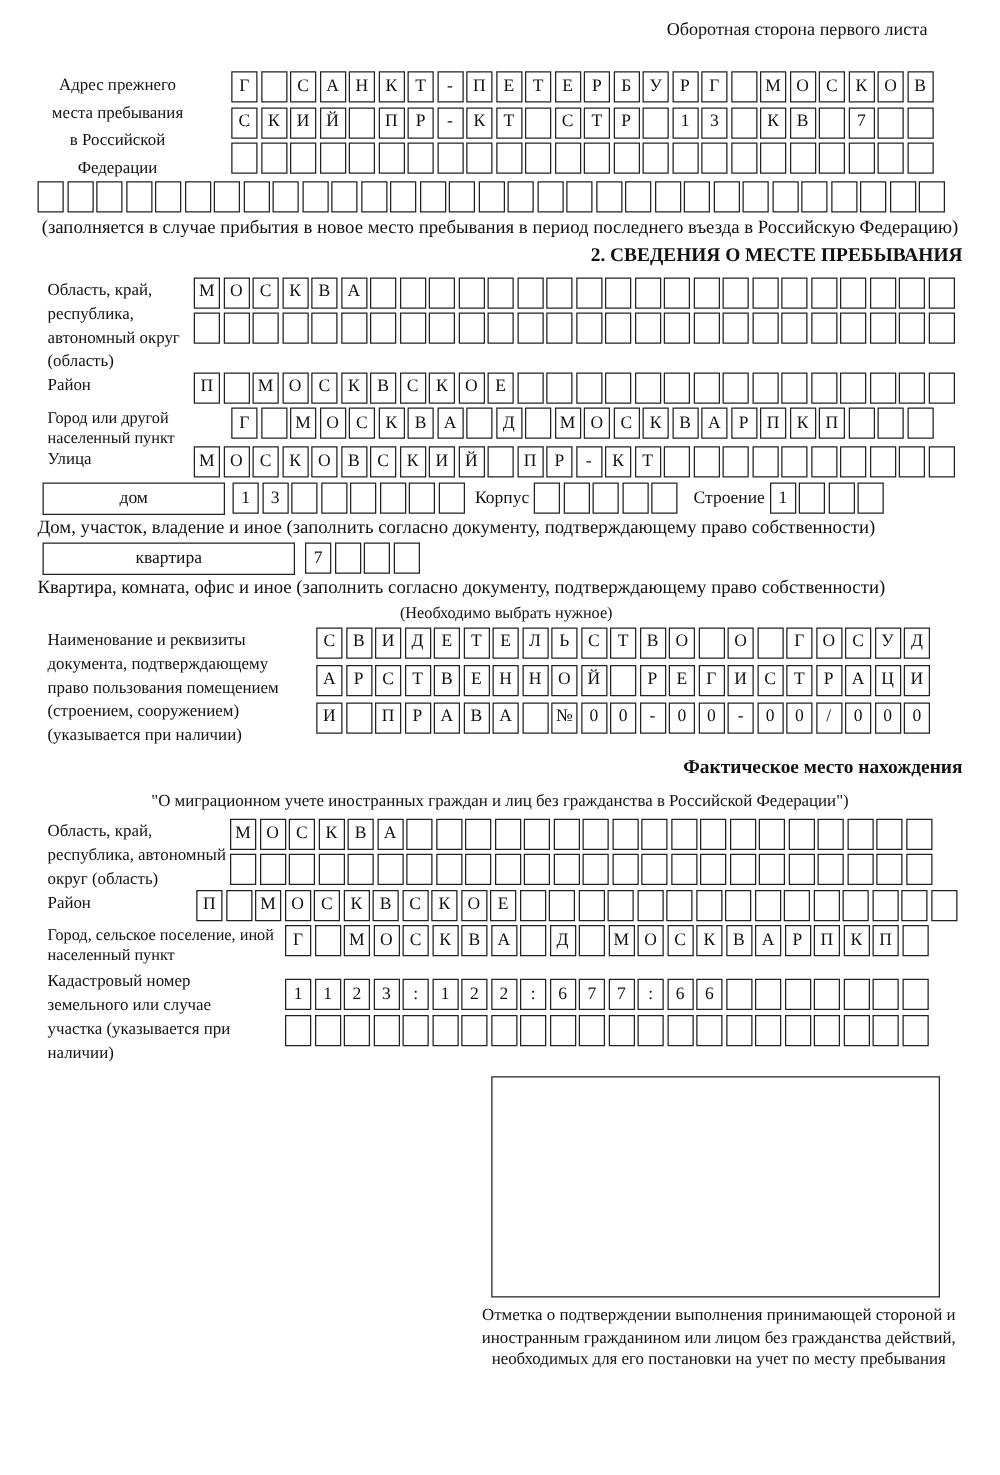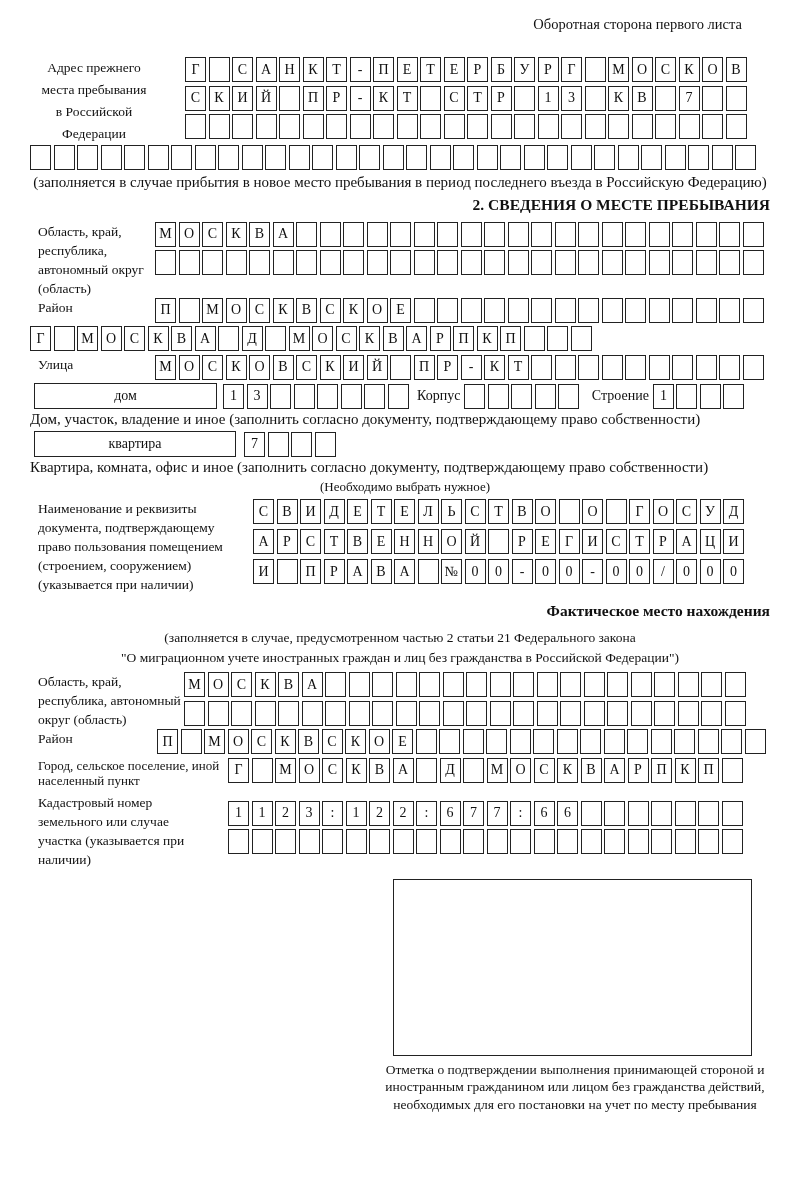--- a/index.html
+++ b/index.html
@@ -266,20 +266,23 @@
         <span class="cell"></span>
         <span class="cell"></span>
         <span class="cell"></span>
         <span class="cell"></span>
         <span class="cell"></span>
         <span class="cell"></span>
       </div>
   </div>
 
   <div class="frow">
+    <div class="lcol c-city">
+      <div class="label w150" style="font-size:13px;line-height:15.5px;">Город или другой населенный пункт</div>
+    </div>
     <div class="cells">
         <span class="cell">Г</span>
         <span class="cell"></span>
         <span class="cell">М</span>
         <span class="cell">О</span>
         <span class="cell">С</span>
         <span class="cell">К</span>
         <span class="cell">В</span>
         <span class="cell">А</span>
         <span class="cell"></span>
@@ -329,21 +332,21 @@
         <span class="cell"></span>
         <span class="cell"></span>
         <span class="cell"></span>
         <span class="cell"></span>
         <span class="cell"></span>
         <span class="cell"></span>
       </div>
   </div>
 
   <div class="house-row">
-    <span class="bigbox" style="width:183px;">дом</span>
+    <span class="bigbox" style="width:146px;">дом</span>
     <span style="width:6px;flex:0 0 auto;"></span>
     <span class="cells" style="margin-bottom:0;">
         <span class="cell">1</span>
         <span class="cell">3</span>
         <span class="cell"></span>
         <span class="cell"></span>
         <span class="cell"></span>
         <span class="cell"></span>
         <span class="cell"></span>
         <span class="cell"></span>
@@ -451,21 +454,20 @@
           <span class="cell">0</span>
           <span class="cell">/</span>
           <span class="cell">0</span>
           <span class="cell">0</span>
           <span class="cell">0</span>
         </div>
     </div>
   </div>
 
   <div class="sec-title mt8">Фактическое место нахождения</div>
-  <div class="fact-cap">(заполняется в случае, предусмотренном частью 2 статьи 21 Федерального закона</div>
   <div class="fact-cap" style="margin-bottom:4px;">"О миграционном учете иностранных граждан и лиц без гражданства в Российской Федерации")</div>
 
   <div class="frow">
     <div class="lcol f-reg">
       <div class="label w150">Область, край, республика, автономный округ (область)</div>
     </div>
     <div class="stack">
       <div class="cells">
           <span class="cell">М</span>
           <span class="cell">О</span>

